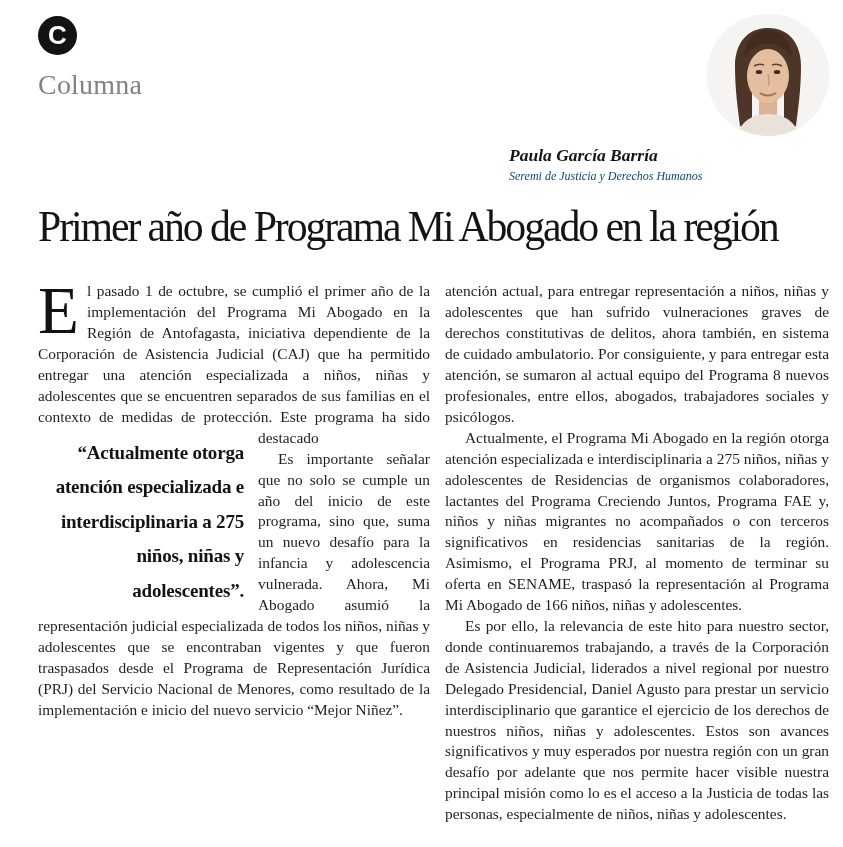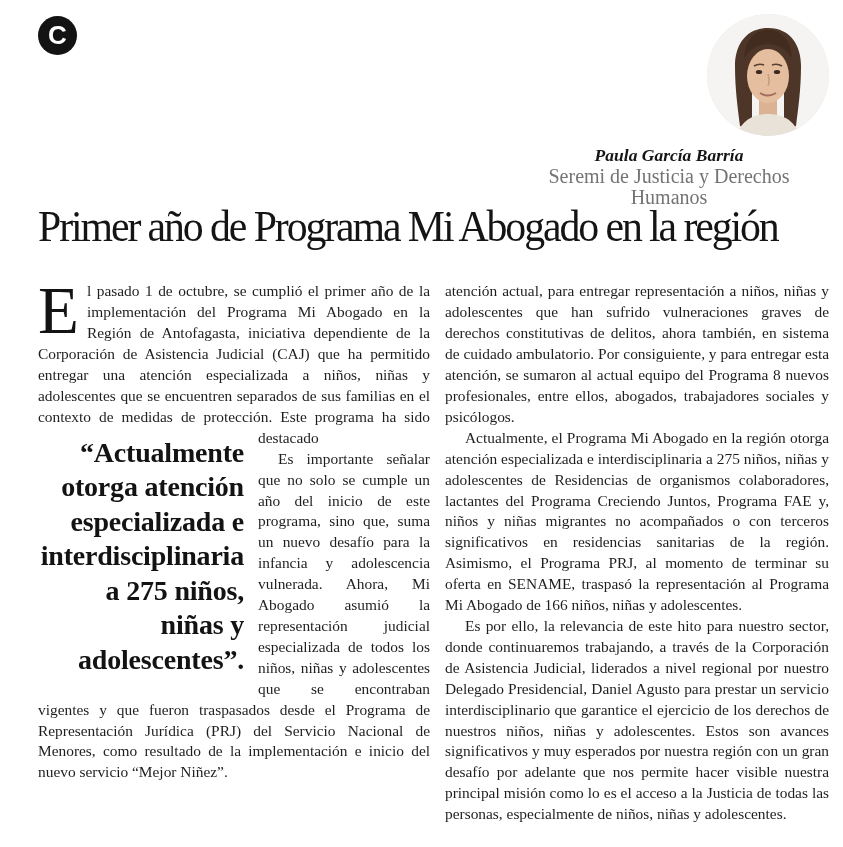--- a/index.html
+++ b/index.html
@@ -42,44 +42,45 @@
   .section-label {
     margin-top: 14px;
     font-size: 28px;
     color: #828282;
     letter-spacing: 0.2px;
   }
   .author-block {
     position: absolute;
     right: 0; top: 0;
     width: 320px;
-    text-align: center;
+    text-align: left;
   }
   .avatar-wrap {
     width: 122px; height: 122px;
     border-radius: 50%;
     overflow: hidden;
     margin-left: auto;
     margin-right: 0;
     background: #f4f3f1;
     box-shadow: 0 0 0 1px #eceae7 inset;
   }
   .avatar-wrap svg { display: block; }
   .author-name {
     margin-top: 9px;
     font-weight: 700;
     font-style: italic;
     font-size: 17.5px;
     line-height: 21px;
     color: #151515;
   }
   .author-role {
-    font-size: 20px;
+    font-size: 12px;
     line-height: 21px;
-    color: #737373;
+    color: #0c4a6e;
+    font-style: italic;
   }
   
   .headline {
     margin-top: 16px;
     font-size: 44px;
     line-height: 50px;
     font-weight: 400;
     color: #141414;
     letter-spacing: -2.2px;
     white-space: nowrap;
@@ -110,39 +111,40 @@
     line-height: 52px;
     padding: 3px 8px 0 0;
     color: #131313;
   }
   .pullquote {
     display: block;
     float: left;
     clear: left;
     width: 206px;
     margin: 8px 14px 4px 0;
-    font-size: 28px;
+    font-size: 19px;
     line-height: 34.5px;
     font-weight: 700;
     text-align: right;
     text-indent: 0;
     color: #131313;
     letter-spacing: -0.2px;
   }
 </style>
 </head>
 <body>
 
 <div class="page">
 
   <div class="header">
     <div class="section-block">
       <div class="logo-circle">
         <span class="logo-letter">C</span>
       </div>
+      <div class="section-label">Columna</div>
     </div>
 
     <div class="author-block">
       <div class="avatar-wrap">
         <svg width="122" height="122" viewBox="0 0 122 122">
           <circle cx="61" cy="61" r="61" fill="#f5f4f2"></circle>
 
           <path d="M61 14 C38 14 28 32 28 52 C28 76 31 96 33 112 L45 118 L45 60 C45 52 50 40 61 40 C72 40 77 52 77 60 L77 118 L89 112 C91 96 94 76 94 52 C94 32 84 14 61 14 Z" fill="#4d3527"></path>
 
           <rect x="52" y="84" width="18" height="22" fill="#dcb295"></rect>

